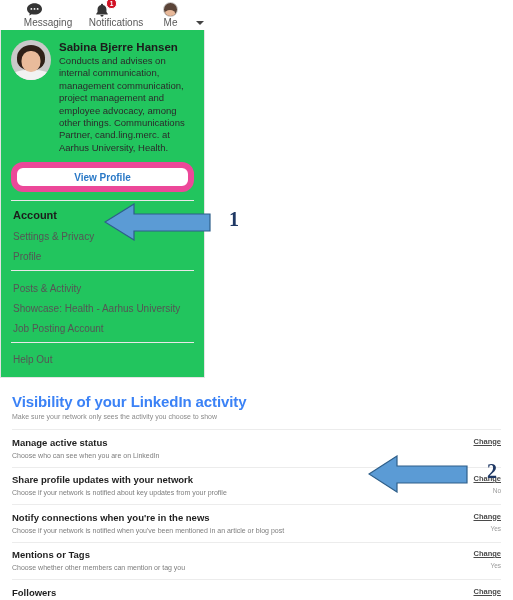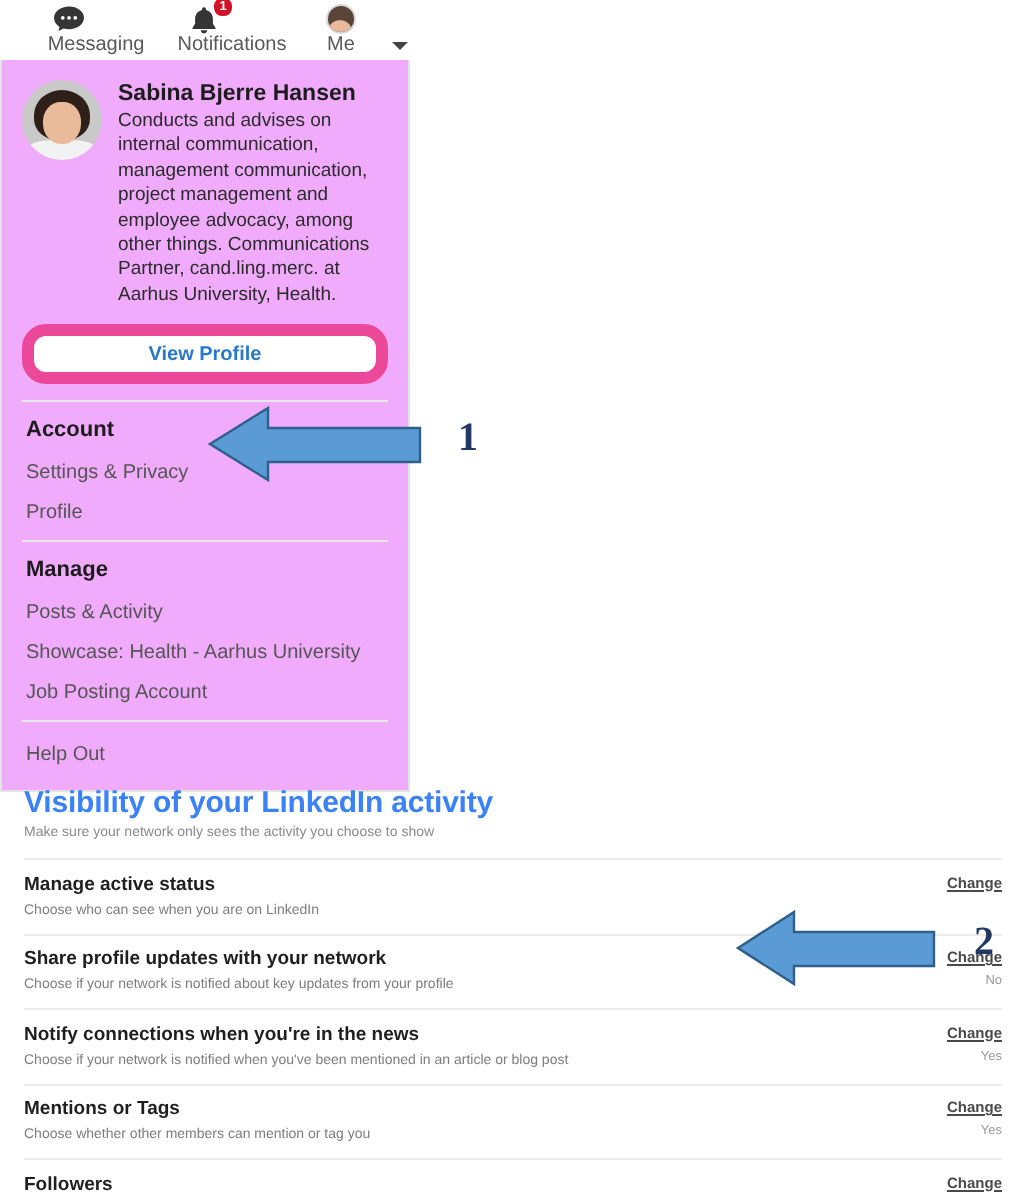--- a/index.html
+++ b/index.html
@@ -98,21 +98,21 @@
     border-right: 4px solid transparent;
     border-top: 4px solid #444;
   }
 
   
   .dropdown {
     position: absolute;
     left: 0;
     top: 30px;
     width: 205px;
-    background: #f0abfc;
+    background: #22c55e;
     border: 1px solid #e4e4e4;
     border-top: none;
     box-sizing: border-box;
     padding-bottom: 4px;
   }
   .profile-block {
     display: flex;
     padding: 10px 10px 6px 10px;
     gap: 8px;
   }
@@ -351,21 +351,20 @@
 
   <div class="menu-section">
     <div class="menu-title">Account</div>
     <a class="menu-link">Settings &amp; Privacy</a>
     <a class="menu-link">Profile</a>
   </div>
 
   <div class="menu-divider"></div>
 
   <div class="menu-section">
-    <div class="menu-title">Manage</div>
     <a class="menu-link">Posts &amp; Activity</a>
     <a class="menu-link">Showcase: Health - Aarhus University</a>
     <a class="menu-link">Job Posting Account</a>
   </div>
 
   <div class="menu-divider"></div>
 
   <div class="signout-block">
     <a class="menu-link">Help Out</a>
   </div>

